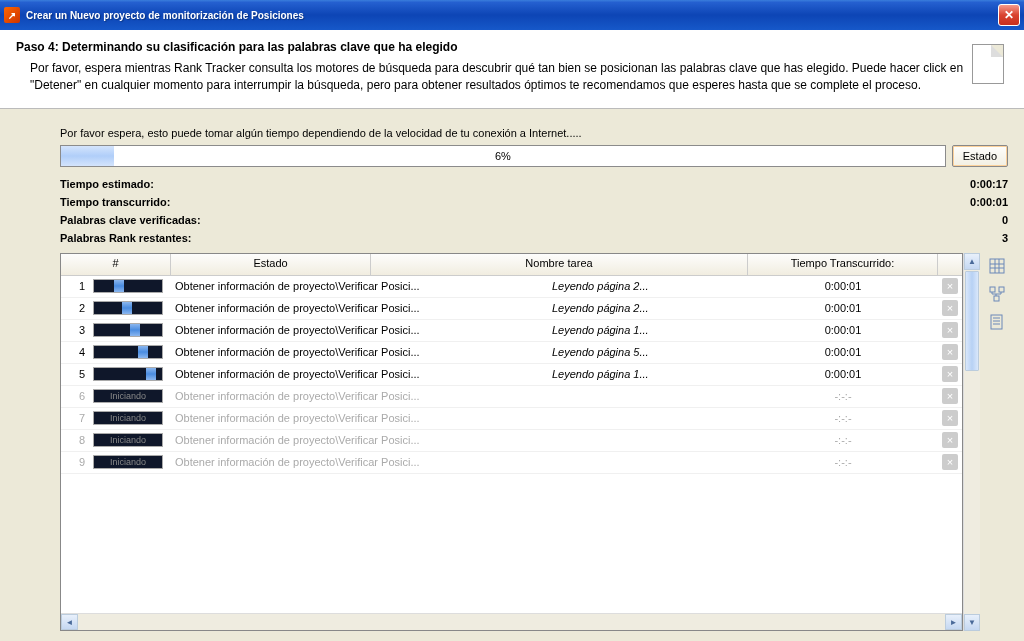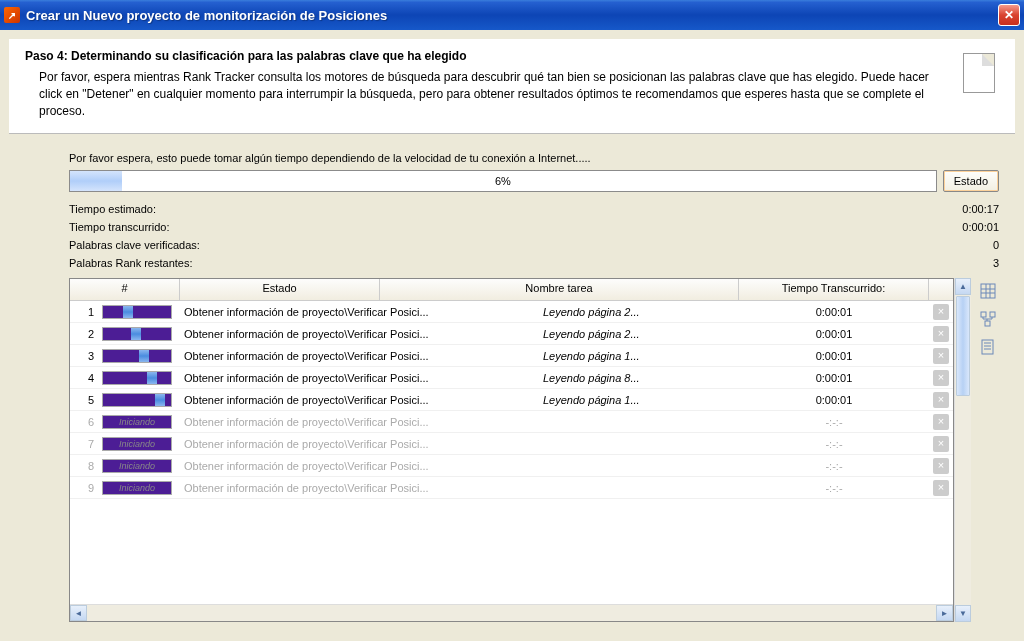--- a/index.html
+++ b/index.html
@@ -1,55 +1,55 @@
 <!DOCTYPE html>
 <html><head>
 <meta charset="utf-8">
 <style>
 * { box-sizing: border-box; margin: 0; padding: 0; }
 body { font-family: Tahoma, Arial, sans-serif; font-size: 11px; background: #e8e8e8; width: 1024px; height: 641px; overflow: hidden; }
 .window { width: 1024px; height: 641px; display: flex; flex-direction: column; background: #ece9d8; }
 .titlebar { height: 30px; background: linear-gradient(to bottom, #3a7edc 0%, #2560d0 8%, #0d45b5 50%, #1658c9 100%); display: flex; align-items: center; padding: 0 4px; color: white; }
 .titlebar-icon { width: 16px; height: 16px; background: linear-gradient(135deg, #ff6600, #cc3300); margin-right: 6px; display: flex; align-items: center; justify-content: center; font-size: 10px; font-weight: bold; border-radius: 2px; }
-.titlebar-text { flex: 1; font-weight: bold; font-size: 13px; text-shadow: 1px 1px 1px rgba(0,0,0,0.3); }
+.titlebar-text { flex: 1; font-weight: bold; font-size: 10px; text-shadow: 1px 1px 1px rgba(0,0,0,0.3); }
 .close-btn { width: 22px; height: 22px; background: linear-gradient(to bottom, #f59a8c, #d94330 50%, #c72f1d); border: 1px solid #fff; border-radius: 3px; color: white; display: flex; align-items: center; justify-content: center; font-weight: bold; cursor: pointer; font-size: 12px; font-family: Arial; }
-.content { flex: 1; display: flex; flex-direction: column; padding: 9px; background: #ece9d8; }
+.content { flex: 1; display: flex; flex-direction: column; padding: 0; background: #ece9d8; }
 .header-section { background: #fff; padding: 10px 16px 14px 16px; border-bottom: 1px solid #bbb; display: flex; }
 .header-left { flex: 1; }
 .step-title { font-weight: bold; font-size: 12px; margin-bottom: 6px; }
 .step-desc { font-size: 12px; line-height: 1.4; padding-left: 14px; padding-right: 8px; }
 .header-icon { width: 32px; height: 40px; border: 1px solid #999; background: #fff; position: relative; flex-shrink: 0; margin-top: 4px; margin-right: 4px; }
 .header-icon::before { content: ""; position: absolute; top: 0; right: 0; border-width: 6px; border-style: solid; border-color: #ece9d8 #ece9d8 #ddd #ddd; }
 .body-section { flex: 1; padding: 18px 16px 10px 16px; display: flex; flex-direction: column; margin-left: 44px; }
 .wait-text { margin-bottom: 6px; }
 .progress-row { display: flex; gap: 6px; margin-bottom: 8px; }
 .progress-outer { flex: 1; height: 22px; border: 1px solid #8b8b8b; background: #fff; position: relative; display: flex; align-items: center; justify-content: center; }
 .progress-fill { position: absolute; left: 0; top: 0; bottom: 0; background: linear-gradient(to bottom, #d4e4fc, #b0cef9, #d4e4fc); }
 .progress-label { position: relative; z-index: 1; font-size: 11px; }
 .stop-btn { padding: 2px 10px; border: 1px solid #888; background: linear-gradient(to bottom, #fefefc, #f2efe2); cursor: pointer; border-radius: 2px; height: 22px; font-size: 11px; box-shadow: inset 0 0 0 1px #fcd19a; }
-.stat-row { display: flex; justify-content: space-between; margin: 3px 0; font-size: 11px; }
+.stat-row { display: flex; justify-content: space-between; margin: 3px 0; font-size: 11px; font-weight: bold; }
 .table-wrap { display: flex; flex: 1; margin-top: 6px; min-height: 0; }
 .table-container { flex: 1; border: 1px solid #888; background: #fff; display: flex; flex-direction: column; min-height: 0; }
 .thead { display: flex; background: linear-gradient(to bottom, #fdfdfc, #f1ede0); border-bottom: 1px solid #ccc; height: 22px; }
 .th { border-right: 1px solid #ccc; padding: 3px 6px; text-align: center; font-size: 11px; }
 .c-num { width: 110px; }
 .c-name { flex: 1; }
 .c-state { width: 200px; }
 .c-time { width: 190px; }
 .c-del { width: 24px; border-right: none; }
 .tbody { flex: 1; overflow-y: hidden; position: relative; }
 .tr { display: flex; height: 22px; align-items: center; border-bottom: 1px solid #f0f0f0; }
 .tr.faded { color: #aaa; }
 .td { padding: 1px 4px; font-size: 11px; white-space: nowrap; overflow: hidden; }
 .td-num { width: 110px; text-align: right; padding-right: 8px; display: flex; align-items: center; justify-content: flex-end; gap: 4px; }
 .td-name { flex: 1; }
 .td-state { width: 200px; font-style: italic; }
 .td-time { width: 190px; text-align: center; }
 .td-del { width: 24px; text-align: center; }
-.mini-prog { width: 70px; height: 14px; border: 1px solid #aaa; background: #4c1d95; position: relative; margin-left: 4px; display: flex; align-items: center; justify-content: center; font-size: 9px; color: #888; font-style: italic; }
+.mini-prog { width: 70px; height: 14px; border: 1px solid #aaa; background: #0f172a; position: relative; margin-left: 4px; display: flex; align-items: center; justify-content: center; font-size: 9px; color: #888; }
 .mini-fill { position: absolute; top: 0; bottom: 0; background: linear-gradient(to bottom, #8ab6ef, #4a8ce0, #8ab6ef); width: 10px; }
 .del-btn { width: 16px; height: 16px; background: #ccc; border-radius: 2px; display: inline-flex; align-items: center; justify-content: center; color: #fff; font-size: 11px; line-height: 1; cursor: pointer; }
 .scrollbar-v { width: 17px; background: #efece0; display: flex; flex-direction: column; border-left: 1px solid #ddd; }
 .sb-btn { height: 17px; background: linear-gradient(to bottom, #e8f0fb, #c5d8f2); border: 1px solid #bcd; display: flex; align-items: center; justify-content: center; font-size: 8px; color: #4a6a99; cursor: pointer; }
 .sb-thumb { flex: 0 0 100px; background: linear-gradient(to right, #d9e7fb, #b7d1f4, #d9e7fb); border: 1px solid #bcd; margin: 1px; border-radius: 1px; }
 .sb-track { flex: 1; }
 .side-tools { width: 28px; display: flex; flex-direction: column; align-items: center; gap: 10px; padding: 4px 0 0 6px; }
 .tool-icon { width: 18px; height: 18px; cursor: pointer; display: flex; align-items: center; justify-content: center; }
 .footer { padding: 10px 16px 14px 16px; display: flex; gap: 6px; border-top: 1px solid #ccc; }
 .footer-left { flex: 1; }
@@ -153,21 +153,21 @@
                 <div class="td td-del"><span class="del-btn">×</span></div>
               </div>
               <div class="tr">
                 <div class="td td-num">
                   <span>4</span>
                   <div class="mini-prog">
                     <div class="mini-fill" style="left:44px"></div>
                   </div>
                 </div>
                 <div class="td td-name">Obtener información de proyecto\Verificar Posici...</div>
-                <div class="td td-state">Leyendo página 8...</div>
+                <div class="td td-state">Leyendo página 5...</div>
                 <div class="td td-time">0:00:01</div>
                 <div class="td td-del"><span class="del-btn">×</span></div>
               </div>
               <div class="tr">
                 <div class="td td-num">
                   <span>5</span>
                   <div class="mini-prog">
                     <div class="mini-fill" style="left:52px"></div>
                   </div>
                 </div>

